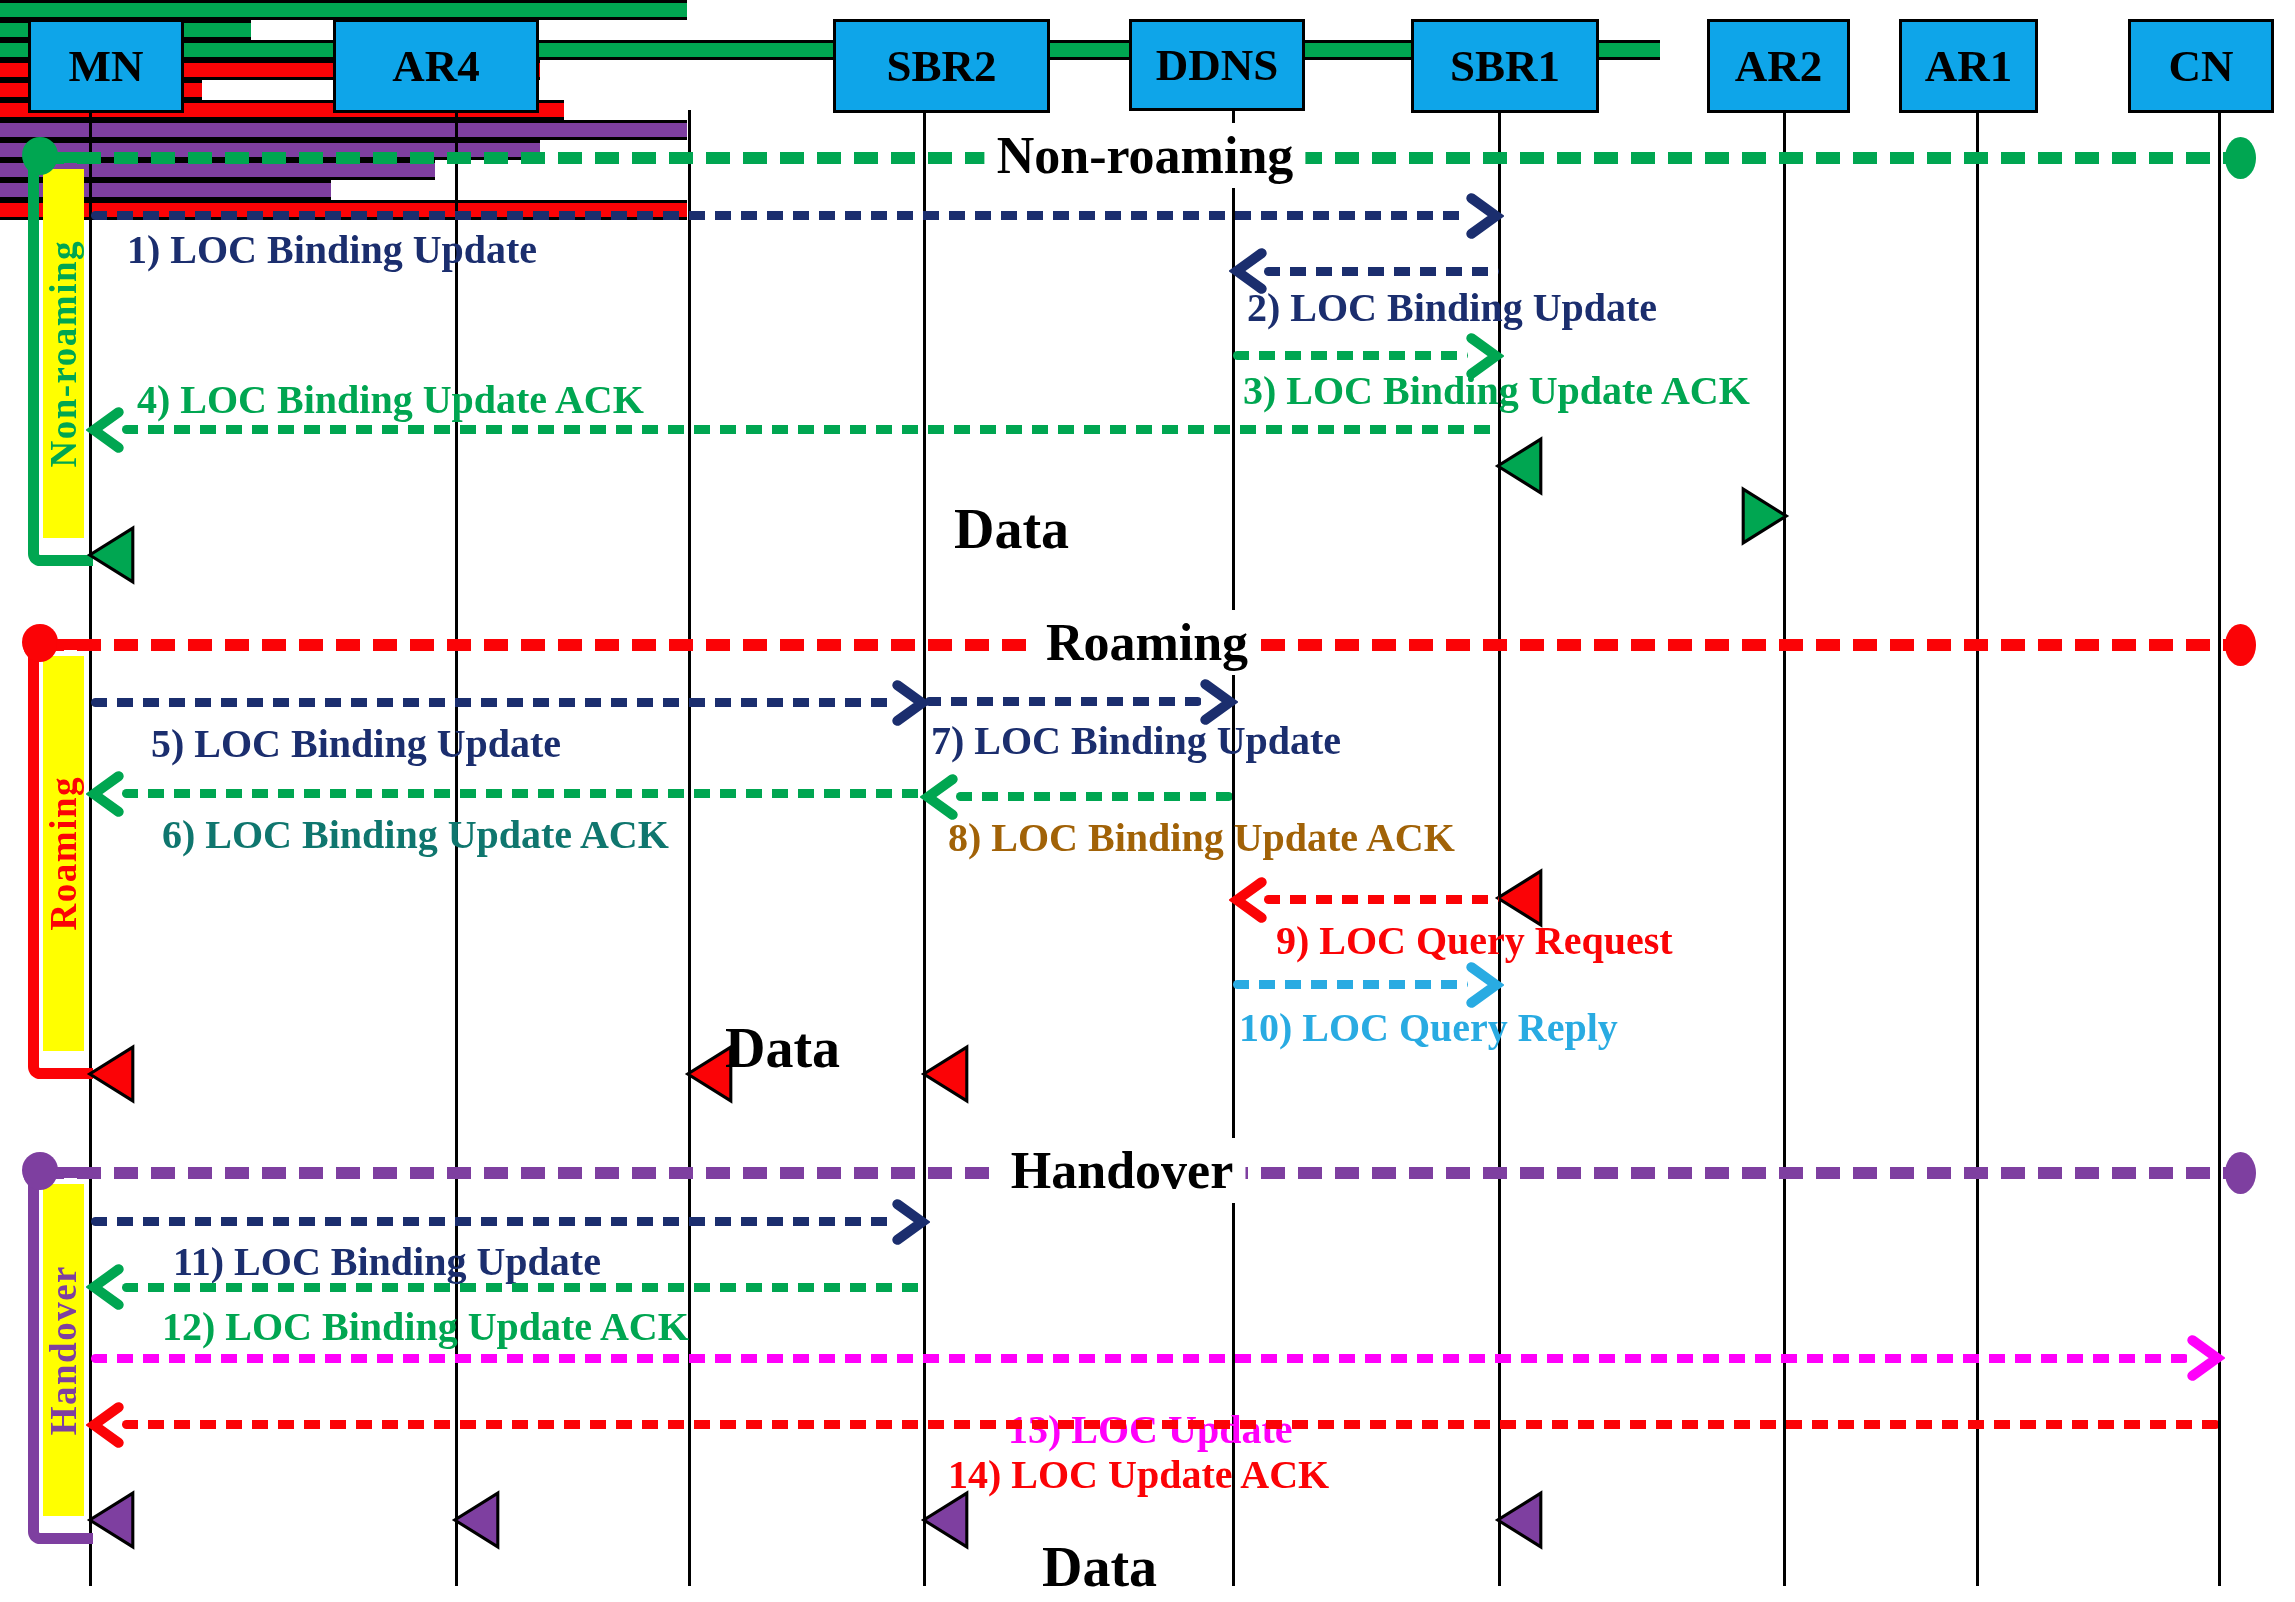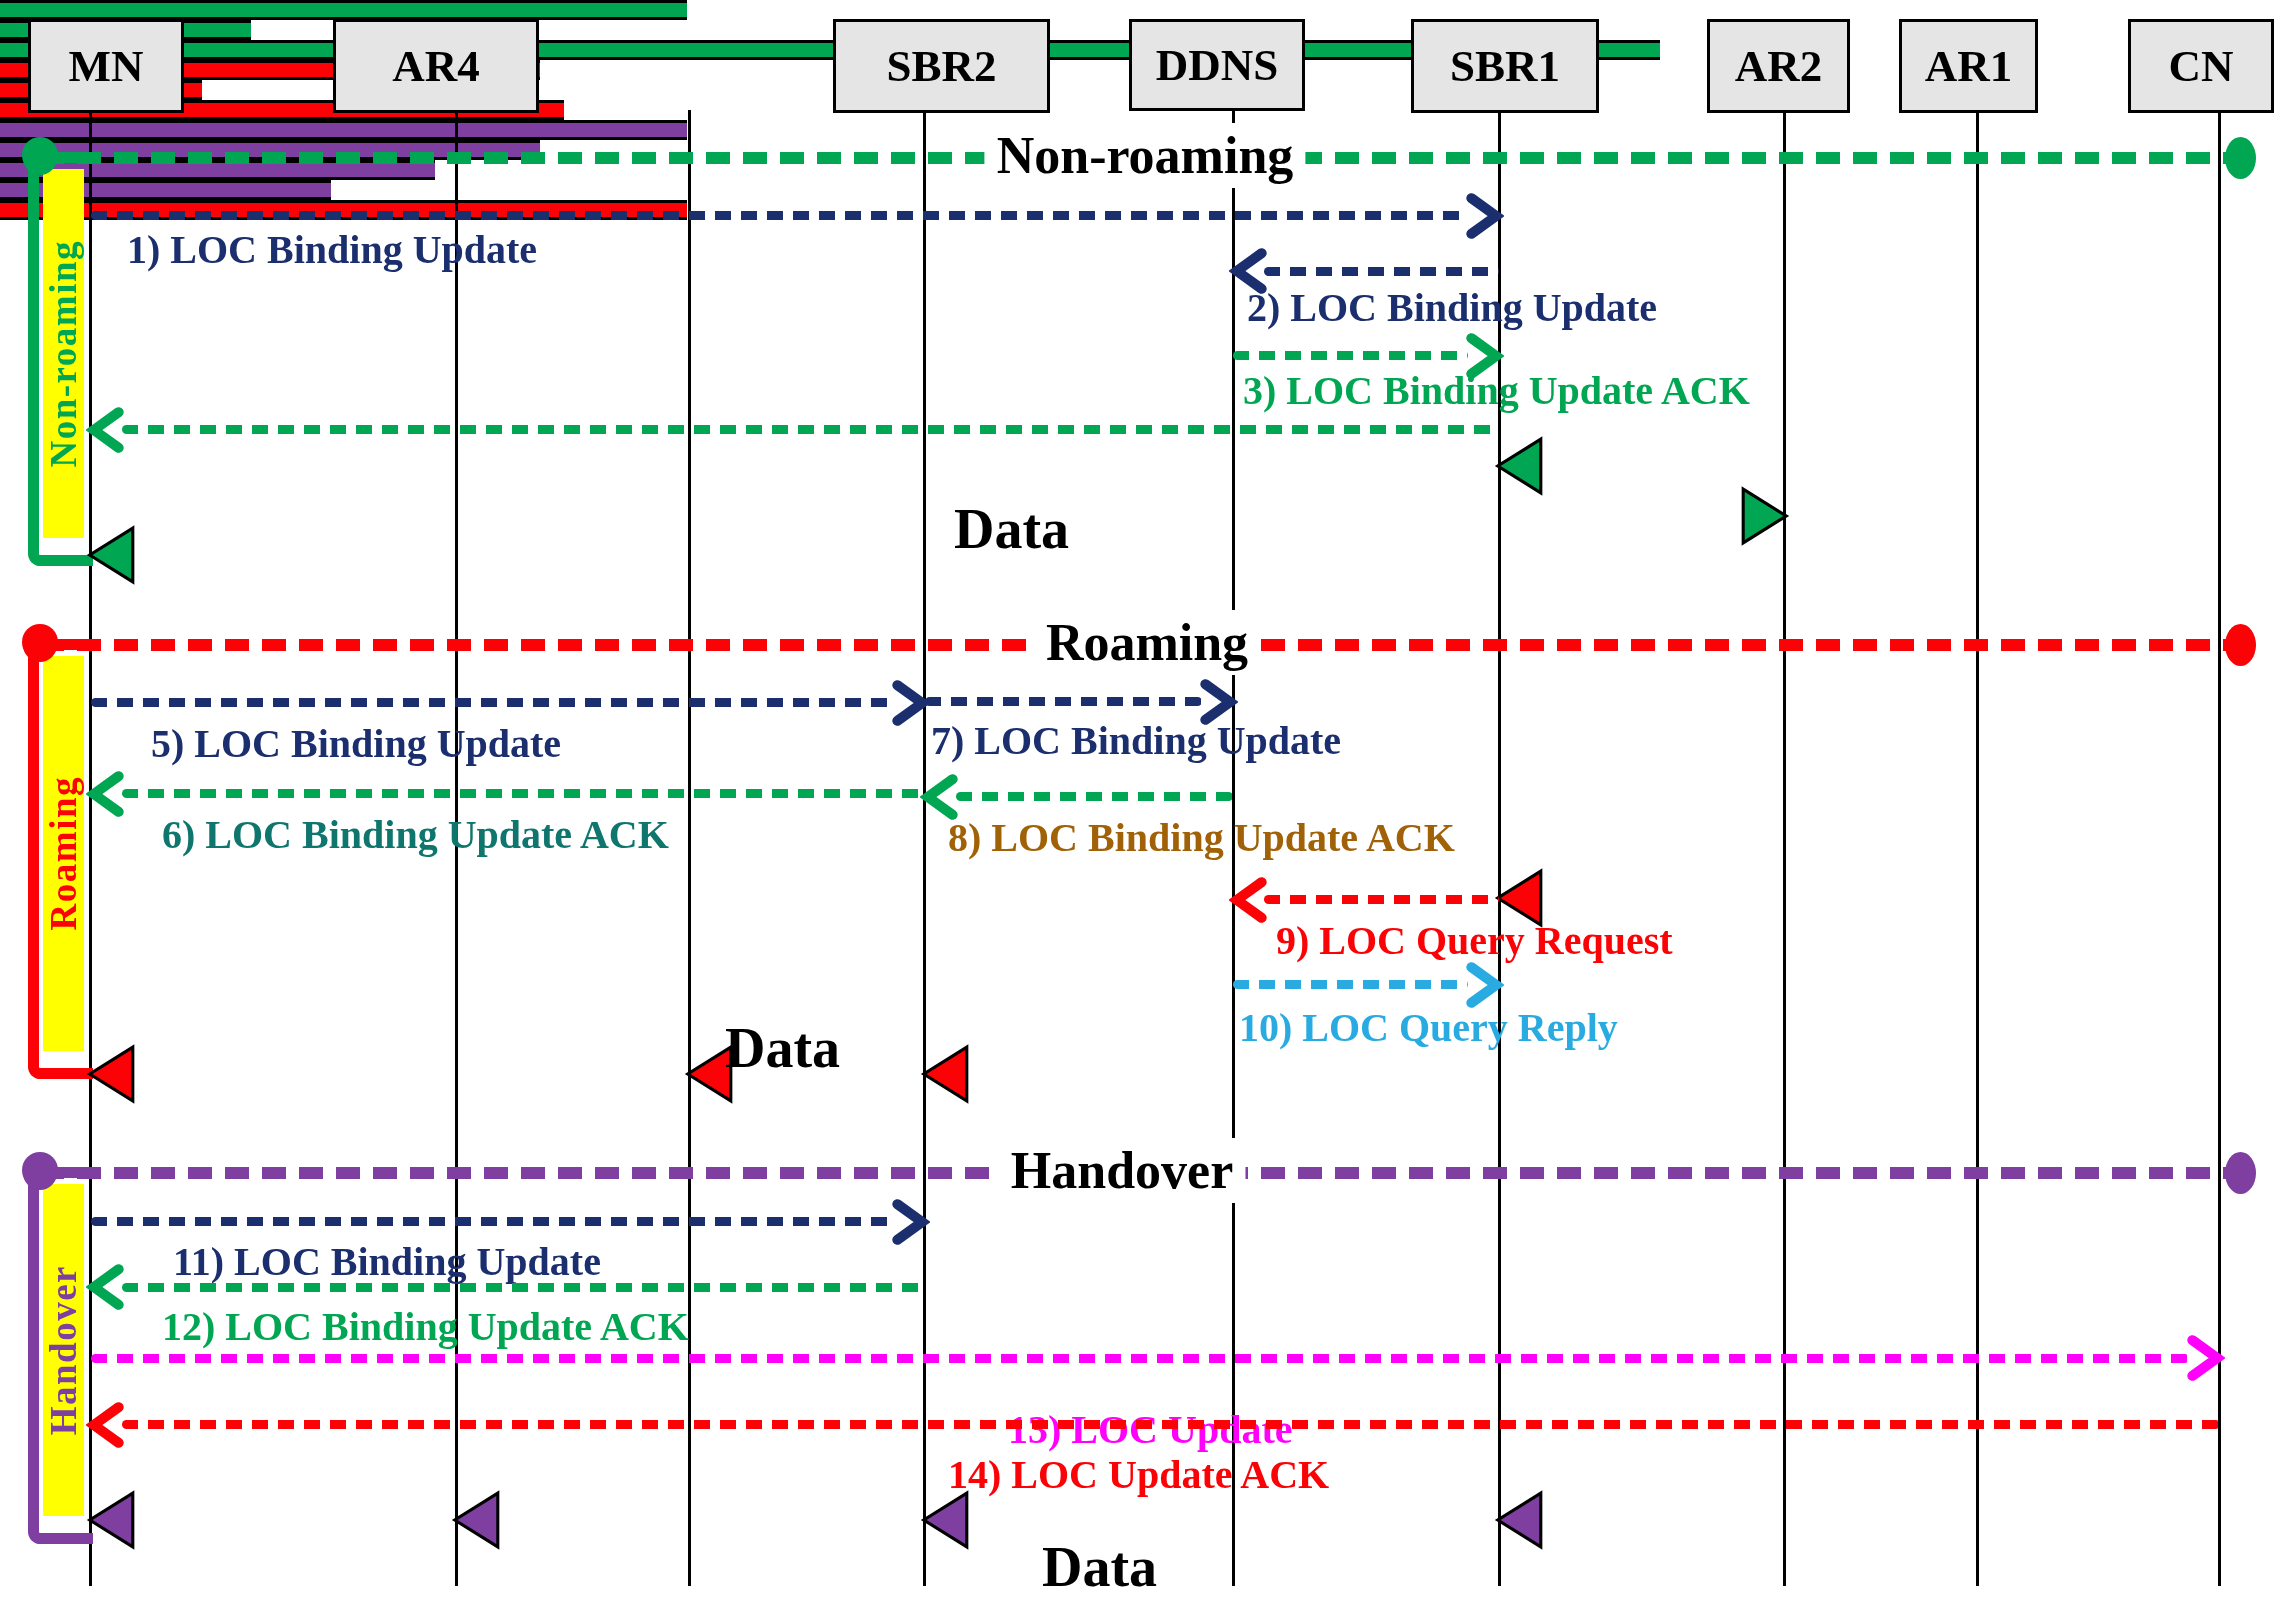--- a/index.html
+++ b/index.html
@@ -6,21 +6,21 @@
   #stage{
     position:relative;
     width:2295px;height:1603px;
     background:#ffffff;
     font-family:"Liberation Serif","DejaVu Serif",serif;
     overflow:hidden;
   }
   .entity-box{
     position:absolute;
     border:3.9px solid #000;
-    background:#e5e5e5;
+    background:#0ea5e9;
     display:flex;align-items:center;justify-content:center;
     font-size:45px;font-weight:bold;color:#000;
     box-sizing:border-box;
   }
   .lifeline{position:absolute;background:#000;width:3.1px;}
   .dash-line{position:absolute;}
   .msg-label{position:absolute;font-size:40px;font-weight:bold;white-space:nowrap;line-height:1.05;}
   .data-label{position:absolute;font-size:56px;font-weight:bold;color:#000;white-space:nowrap;}
   .section-title{
     position:absolute;transform:translateX(-50%);
@@ -128,20 +128,21 @@
     <div class="msg-label" style="left: 1247px; top: 287px; color: rgb(27, 46, 110);">2) LOC Binding Update</div>
     <div class="dash-line" style="left: 1233px; top: 351px; width: 235px; height: 9.2px; background: repeating-linear-gradient(90deg, rgb(0, 166, 81) 0px, rgb(0, 166, 81) 16px, transparent 16px, transparent 26px); border-radius: 4.6px;"></div>
     <div class="chev" style="left: 1465px; top: 332px; width: 39px; height: 48px;"><svg width="39" height="48" viewBox="0 0 50 62" xmlns="http://www.w3.org/2000/svg">
         <path d="M8 8 L40 31 L8 54" fill="none" stroke="#00a651" stroke-width="13" stroke-linecap="round"></path>
       </svg></div>
     <div class="msg-label" style="left: 1243px; top: 370px; color: rgb(0, 166, 81);">3) LOC Binding Update ACK</div>
     <div class="dash-line" style="left: 122px; top: 425px; width: 1377px; height: 9.2px; background: repeating-linear-gradient(90deg, rgb(0, 166, 81) 0px, rgb(0, 166, 81) 16px, transparent 16px, transparent 26px); border-radius: 4.6px;"></div>
     <div class="chev" style="left: 86px; top: 406px; width: 39px; height: 48px;"><svg width="39" height="48" viewBox="0 0 50 62" xmlns="http://www.w3.org/2000/svg">
         <path d="M42 8 L10 31 L42 54" fill="none" stroke="#00a651" stroke-width="13" stroke-linecap="round"></path>
       </svg></div>
+    <div class="msg-label" style="left: 137px; top: 379px; color: rgb(0, 166, 81);">4) LOC Binding Update ACK</div>
     <div class="dash-line" style="left: 91px; top: 698px; width: 803px; height: 9.2px; background: repeating-linear-gradient(90deg, rgb(27, 46, 110) 0px, rgb(27, 46, 110) 16px, transparent 16px, transparent 26px); border-radius: 4.6px;"></div>
     <div class="chev" style="left: 891px; top: 679px; width: 39px; height: 48px;"><svg width="39" height="48" viewBox="0 0 50 62" xmlns="http://www.w3.org/2000/svg">
         <path d="M8 8 L40 31 L8 54" fill="none" stroke="#1b2e6e" stroke-width="13" stroke-linecap="round"></path>
       </svg></div>
     <div class="msg-label" style="left: 151px; top: 723px; color: rgb(27, 46, 110);">5) LOC Binding Update</div>
     <div class="dash-line" style="left: 925px; top: 697px; width: 277px; height: 9.2px; background: repeating-linear-gradient(90deg, rgb(27, 46, 110) 0px, rgb(27, 46, 110) 16px, transparent 16px, transparent 26px); border-radius: 4.6px;"></div>
     <div class="chev" style="left: 1199px; top: 678px; width: 39px; height: 48px;"><svg width="39" height="48" viewBox="0 0 50 62" xmlns="http://www.w3.org/2000/svg">
         <path d="M8 8 L40 31 L8 54" fill="none" stroke="#1b2e6e" stroke-width="13" stroke-linecap="round"></path>
       </svg></div>
     <div class="msg-label" style="left: 931px; top: 720px; color: rgb(27, 46, 110);">7) LOC Binding Update</div>

